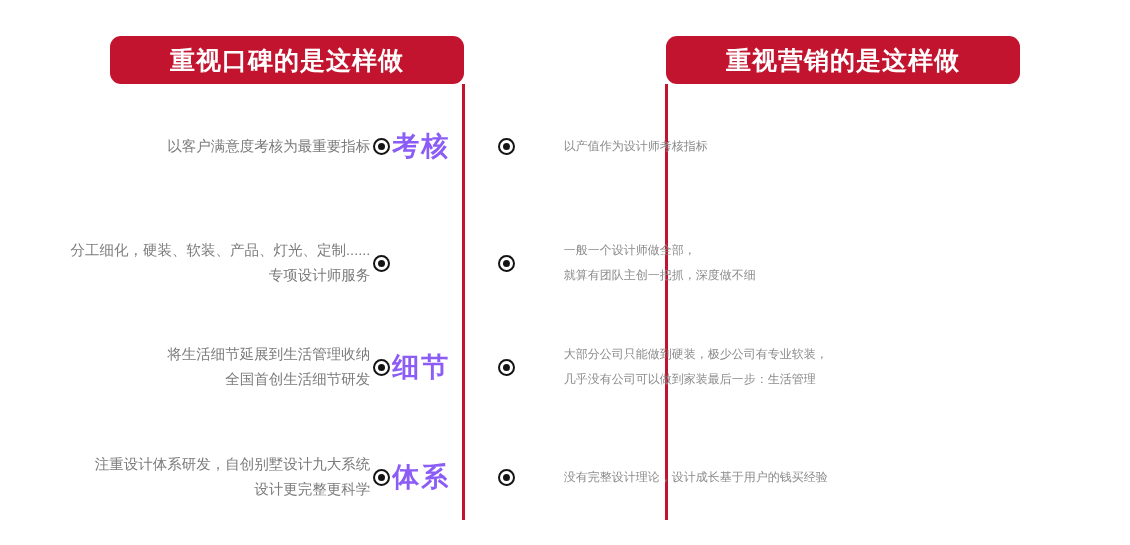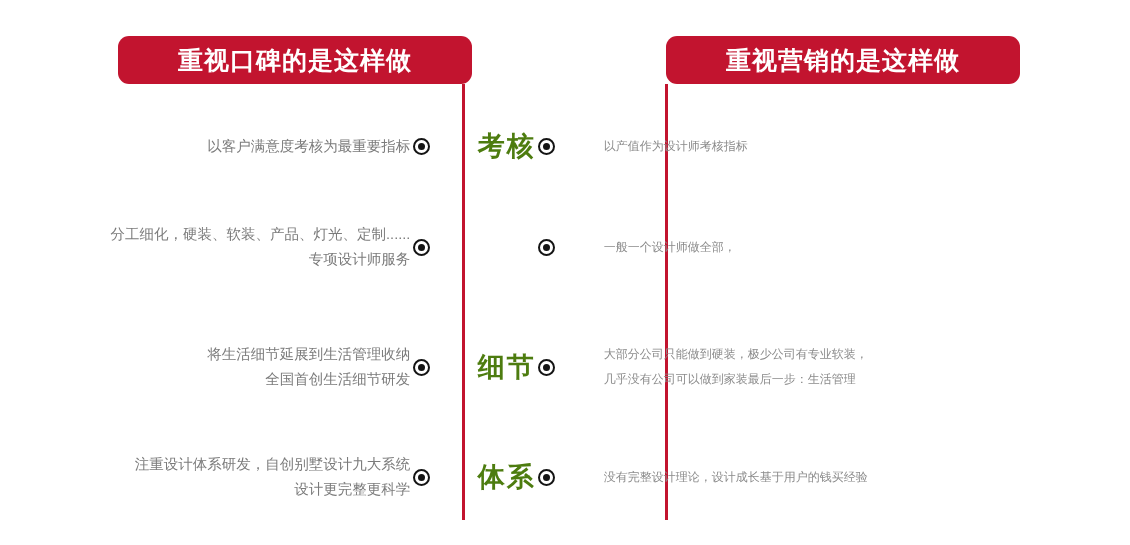--- a/index.html
+++ b/index.html
@@ -29,42 +29,41 @@
     background: var(--accent, #c2142f);
     color: #ffffff;
     font-size: 25px;
     font-weight: 600;
     letter-spacing: 1px;
     display: flex;
     align-items: center;
     justify-content: center;
     box-sizing: border-box;
   }
-  .pill.left  { left: 118px; width: 354px; }
+  .pill.left  { left: 110px; width: 354px; }
   .pill.right { left: 666px; width: 354px; }
 
   
   .rail {
     position: absolute;
     top: 84px;
     width: 3px;
     height: 436px;
     background: var(--accent, #c2142f);
   }
   .rail.left  { left: 462px; }
   .rail.right { left: 665px; }
 
   
   .row {
     position: absolute;
     left: 0;
     width: 934px;
     display: flex;
     align-items: center;
-    padding-left: 40px;
   }
   .col-left {
     width: 452px;
     padding-right: 0;
     text-align: right;
     color: #7b7b7b;
     font-size: 14.5px;
     line-height: 25px;
     box-sizing: border-box;
   }
@@ -79,22 +78,22 @@
   }
   .center-cell {
     width: 180px;
     display: flex;
     align-items: center;
     justify-content: space-between;
     box-sizing: border-box;
   }
   .center-label {
     flex: 1;
-    text-align: right;
-    color: #4d7c0f;
+    text-align: left;
+    color: #8b5cf6;
     font-size: 27px;
     font-weight: 700;
     letter-spacing: 2px;
   }
 
   
   .bullseye {
     width: 17px;
     height: 17px;
     border-radius: 50%;
@@ -163,35 +162,36 @@
       <div class="center-label">考核</div>
       <div class="marker-slot">
         <div class="bullseye"></div>
       </div>
     </div>
     <div class="col-right">
       <span class="line">以产值作为设计师考核指标</span>
     </div>
   </div>
 
-  <div class="row" style="top:221px;height:52px">
+  <div class="row" style="top:237px;height:52px">
     <div class="col-left">
       <span class="line">分工细化，硬装、软装、产品、灯光、定制......</span>
       <span class="line">专项设计师服务</span>
     </div>
     <div class="center-cell">
       <div class="marker-slot">
         <div class="bullseye"></div>
       </div>
       <div class="marker-slot">
         <div class="bullseye"></div>
       </div>
     </div>
     <div class="col-right">
       <span class="line">一般一个设计师做全部，</span>
+      <span class="line">就算有团队主创一把抓，深度做不细</span>
     </div>
   </div>
 
   <div class="row" style="top:341px;height:52px">
     <div class="col-left">
       <span class="line">将生活细节延展到生活管理收纳</span>
       <span class="line">全国首创生活细节研发</span>
     </div>
     <div class="center-cell">
       <div class="marker-slot">

